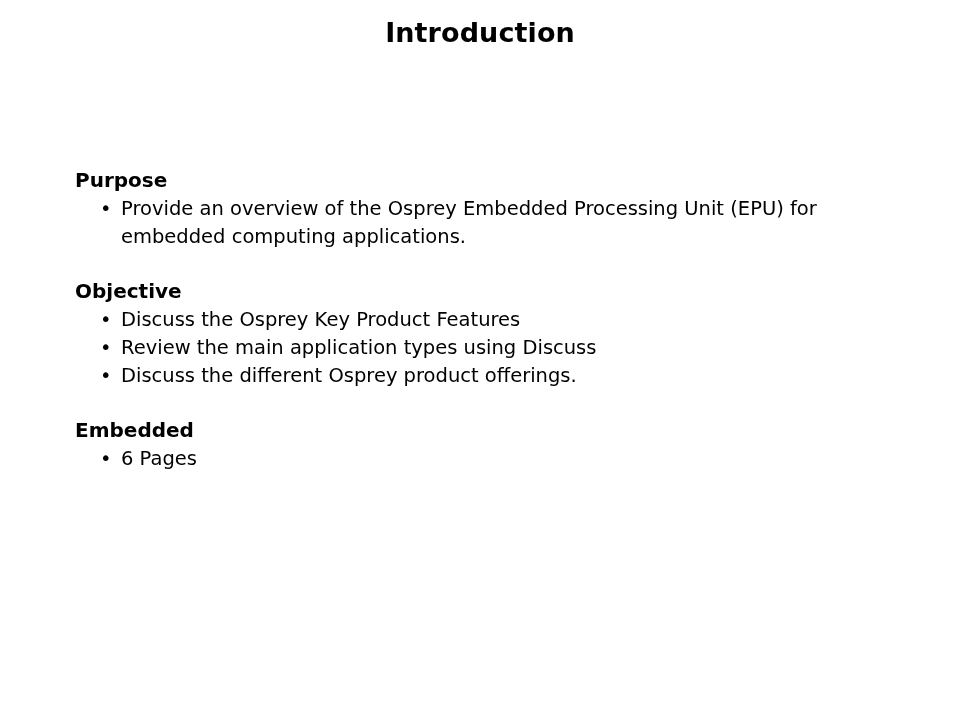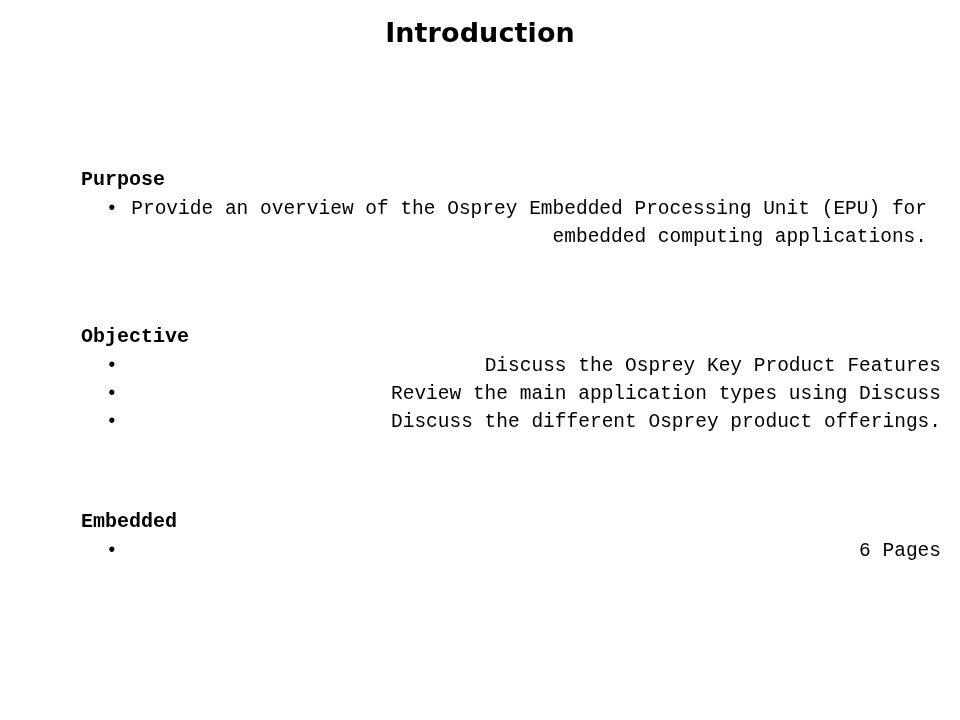--- a/index.html
+++ b/index.html
@@ -34,31 +34,30 @@
     font-size: 27px;
     font-weight: bold;
     letter-spacing: 0.1px;
     line-height: 34px;
     color: #000000;
   }
 
   .body-area {
     position: absolute;
     top: 166px;
-    left: 81px;
+    left: 75px;
     width: 860px;
-    font-family: Liberation Mono, monospace;
   }
 
   .section {
     margin: 0 0 0 0;
   }
 
   .section + .section {
-    margin-top: 72px;
+    margin-top: 26px;
   }
 
   .section-heading {
     font-size: 20px;
     font-weight: bold;
     line-height: 28px;
     color: #000000;
     margin: 0 0 1px 0;
     white-space: nowrap;
   }
@@ -82,21 +81,20 @@
     position: absolute;
     left: 25px;
     top: 0;
     font-size: 19.5px;
     line-height: 28px;
     color: #000000;
   }
 
   .bullet-text {
     display: block;
-    text-align: right;
   }
 
   .wide-1 { max-width: 800px; }
 </style>
 </head>
 <body>
 
 <div class="slide">
 
   <div class="slide-title">Introduction</div>

